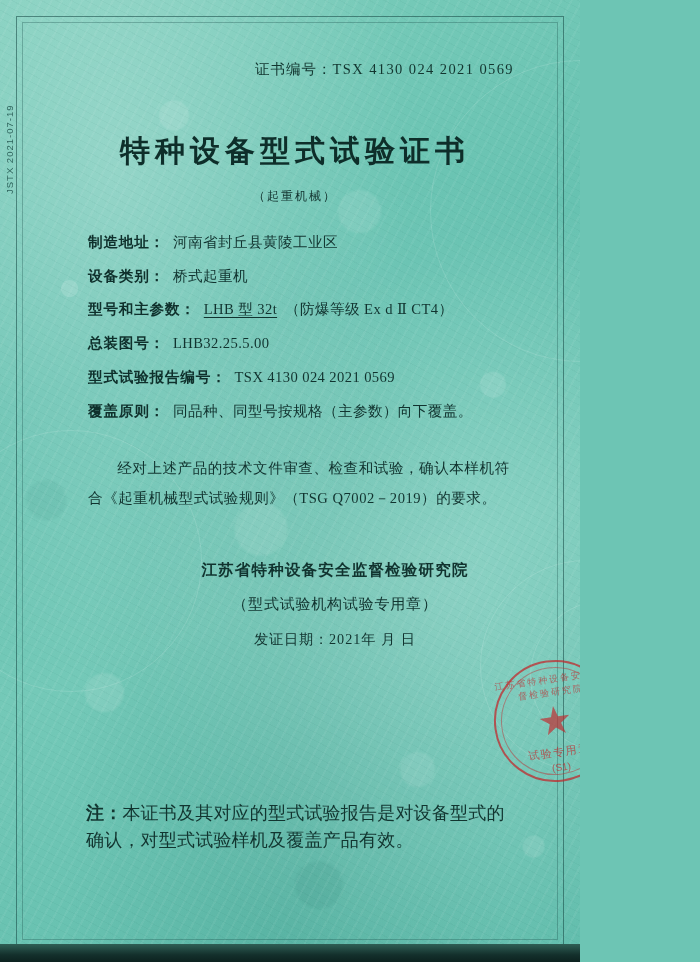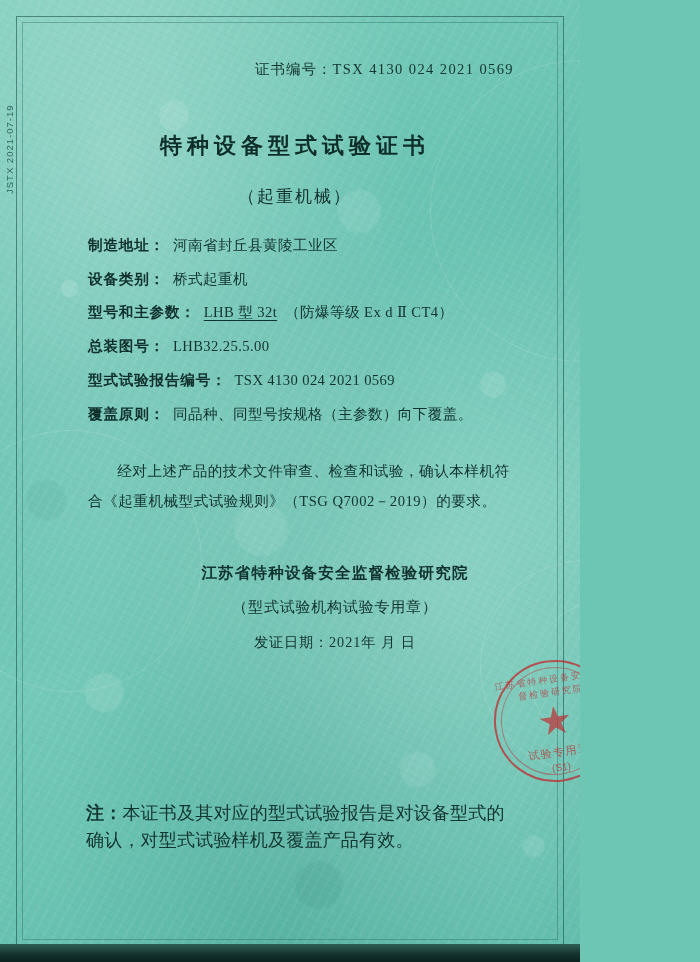--- a/index.html
+++ b/index.html
@@ -111,29 +111,29 @@
   }
   .cert-no .label { letter-spacing: 1px; }
   .cert-no .value {
     font-family: "Liberation Serif", serif;
     letter-spacing: 1.4px;
   }
 
   .title {
     margin-top: 52px;
     text-align: center;
-    font-size: 22px;
+    font-size: 30px;
     font-weight: bold;
     letter-spacing: 5px;
     color: #0e2e2a;
   }
   .subtitle {
-    margin-top: 24px;
-    text-align: center;
-    font-size: 17px;
+    margin-top: 16px;
+    text-align: center;
+    font-size: 12px;
     letter-spacing: 2px;
     color: #12322e;
   }
 
   
   .fields {
     margin-top: 28px;
     padding-left: 28px;
   }
   .row {

